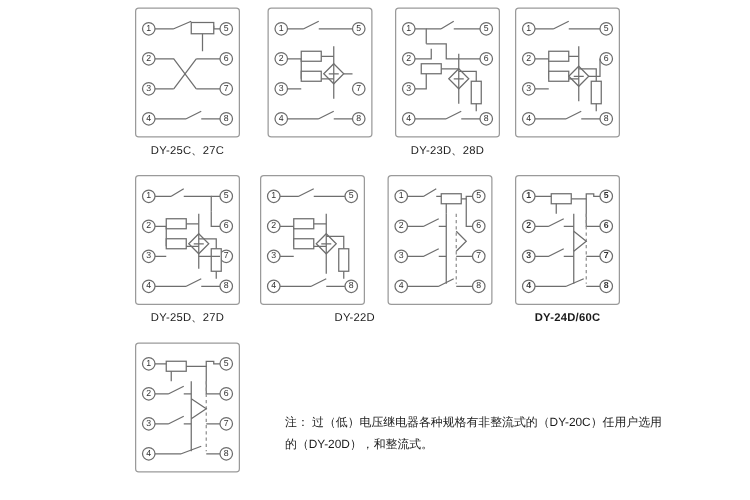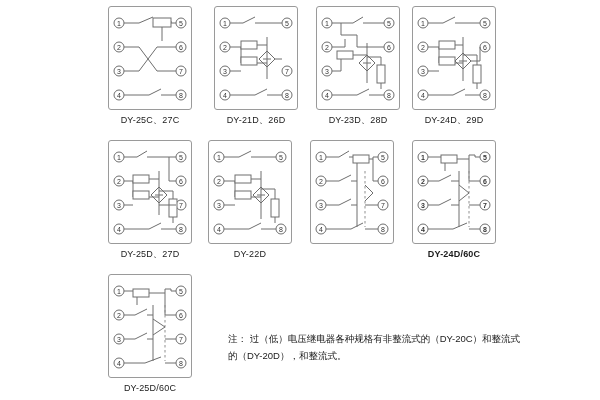--- a/index.html
+++ b/index.html
@@ -160,21 +160,20 @@
         <path class="wire" d="M52 30 V72"></path>
 
         <path class="wire" d="M52 44 L60 52 L52 60 L44 52 Z"></path>
         <path class="wire" d="M48 52 H56"></path>
         <path class="wire" d="M60 52 H67"></path>
         <path class="wire" d="M15 64 H26"></path>
         <path class="wire" d="M15 88 H40 M40 88 L52 82"></path>
         <path class="wire" d="M52 88 H67"></path>
       </svg>
     </div>
-    <div class="caption">DY-21D、26D</div>
   </div>
 
   <div class="cell" style="left:308px; top:6px;">
     <div class="box">
       <svg viewBox="0 0 82 102">
         <circle class="term" cx="10" cy="16" r="5"></circle>
           <text class="num" x="10" y="16">1</text>
         <circle class="term" cx="10" cy="40" r="5"></circle>
           <text class="num" x="10" y="40">2</text>
         <circle class="term" cx="10" cy="64" r="5"></circle>
@@ -237,21 +236,20 @@
         <path class="wire" d="M46 54 H54"></path>
         <path class="wire" d="M58 54 H67 V40"></path>
         <rect class="res" x="60" y="58" width="8" height="18"></rect>
         <path class="wire" d="M64 58 V48 H50"></path>
         <path class="wire" d="M64 76 V82"></path>
         <path class="wire" d="M15 64 H26"></path>
         <path class="wire" d="M15 88 H40 M40 88 L52 82"></path>
         <path class="wire" d="M52 88 H67"></path>
       </svg>
     </div>
-    <div class="caption">DY-24D、29D</div>
   </div>
 
   <div class="cell" style="left:100px; top:140px;">
     <div class="box">
       <svg viewBox="0 0 82 102">
         <circle class="term" cx="10" cy="16" r="5"></circle>
           <text class="num" x="10" y="16">1</text>
         <circle class="term" cx="10" cy="40" r="5"></circle>
           <text class="num" x="10" y="40">2</text>
         <circle class="term" cx="10" cy="64" r="5"></circle>
@@ -283,21 +281,21 @@
         <path class="wire" d="M64 76 V82"></path>
         <path class="wire" d="M15 64 H24"></path>
         <path class="wire" d="M15 88 H40 M40 88 L52 82"></path>
         <path class="wire" d="M52 88 H67"></path>
         <path class="wire" d="M50 64 H56 V64 H67"></path>
       </svg>
     </div>
     <div class="caption">DY-25D、27D</div>
   </div>
 
-  <div class="cell" style="left:200px; top:140px;">
+  <div class="cell" style="left:200px; top:140px;text-align:right;">
     <div class="box">
       <svg viewBox="0 0 82 102">
         <circle class="term" cx="10" cy="16" r="5"></circle>
           <text class="num" x="10" y="16">1</text>
         <circle class="term" cx="10" cy="40" r="5"></circle>
           <text class="num" x="10" y="40">2</text>
         <circle class="term" cx="10" cy="64" r="5"></circle>
           <text class="num" x="10" y="64">3</text>
         <circle class="term" cx="10" cy="88" r="5"></circle>
           <text class="num" x="10" y="88">4</text>
@@ -433,21 +431,20 @@
         <path class="wire" d="M44 30 V86"></path>
         <path class="wire-d" d="M56 30 V86"></path>
         <path class="wire" d="M15 64 H26 M26 64 L38 58"></path>
         <path class="wire" d="M38 64 H44"></path>
         <path class="wire" d="M44 44 L56 52 L44 60"></path>
         <path class="wire" d="M56 64 H67"></path>
         <path class="wire" d="M15 88 H36 M36 88 L52 82"></path>
         <path class="wire" d="M56 88 H67"></path>
       </svg>
     </div>
-    <div class="caption">DY-25D/60C</div>
   </div>
 
   <div class="note">
-    <div>注： 过（低）电压继电器各种规格有非整流式的（DY-20C）和整流式</div>
+    <div>注： 过（低）电压继电器各种规格有非整流式的（DY-20C）任用户选用</div>
     <div>的（DY-20D），和整流式。</div>
   </div>
 
 </div>
 
 </body></html>

